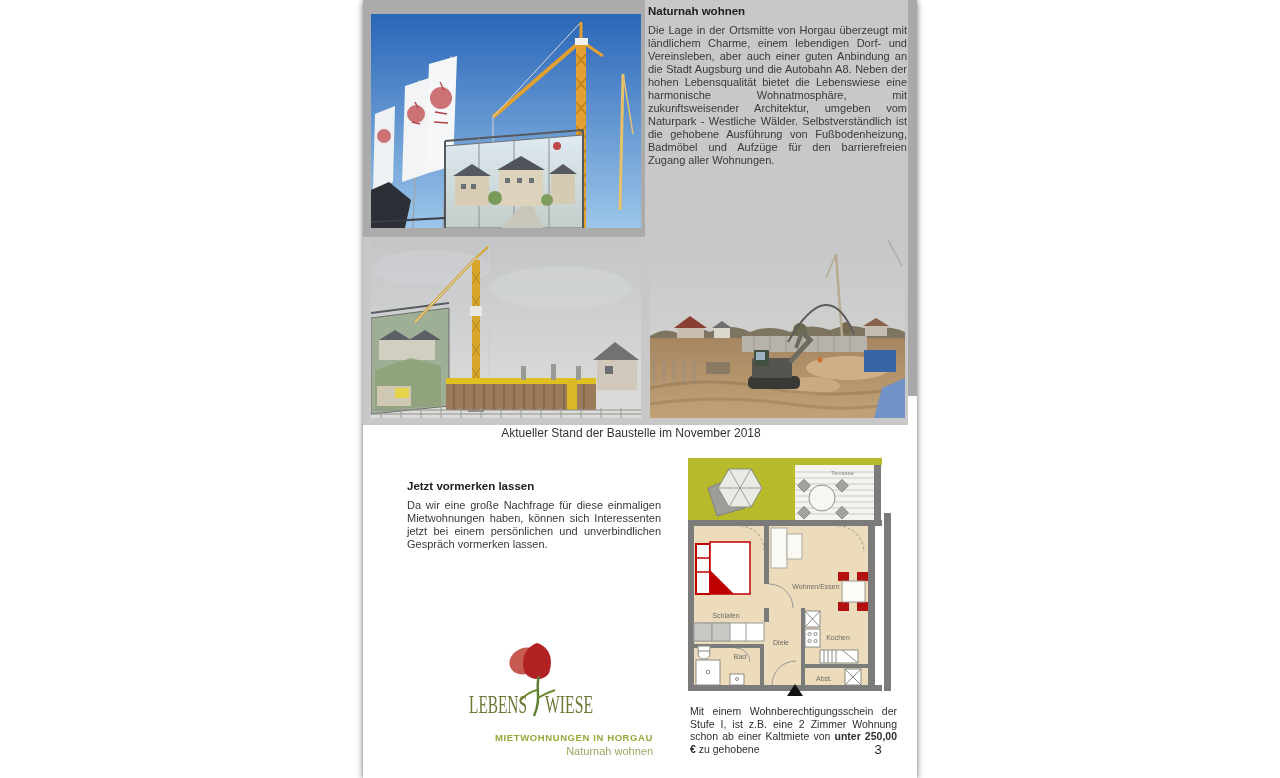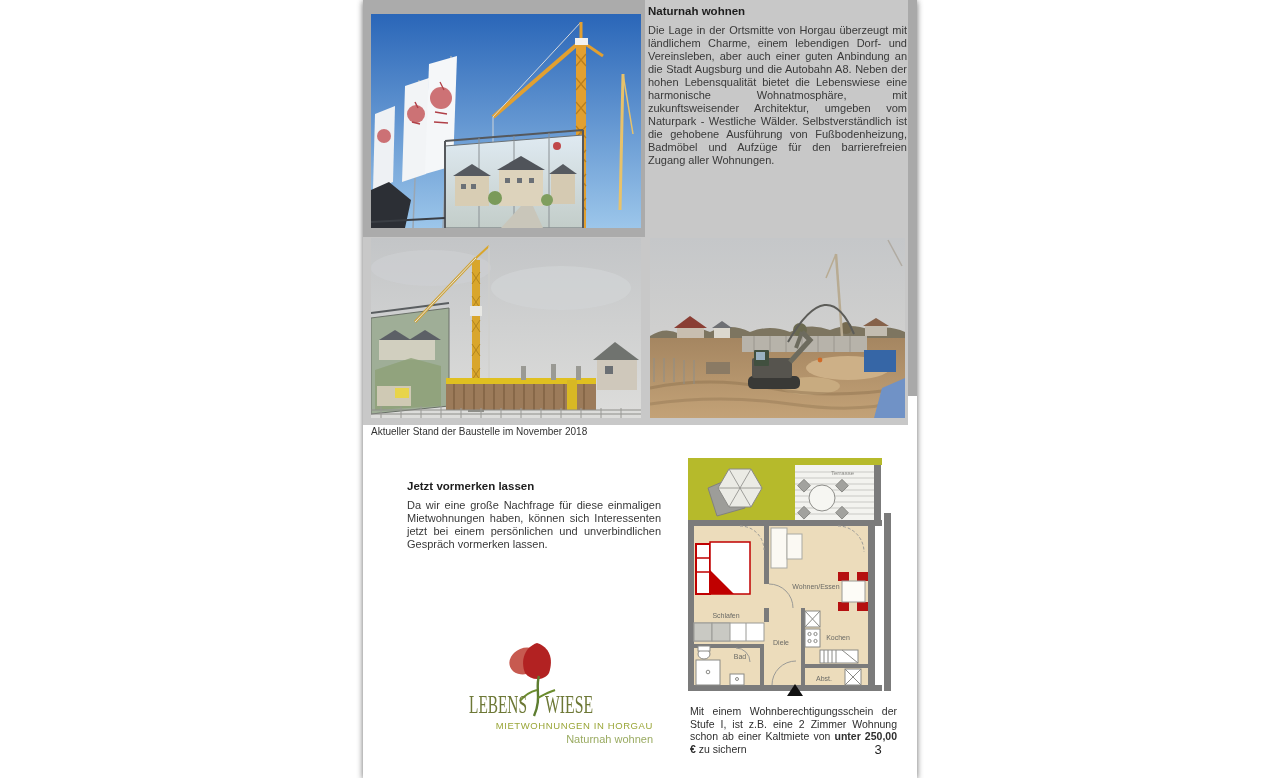--- a/index.html
+++ b/index.html
@@ -13,27 +13,27 @@
   figure{margin:0;padding:0;}
   .photo{position:absolute;overflow:hidden;}
   .photo svg{display:block;}
   .photo1{left:8px;top:14px;width:270px;height:214px;}
   .photo2{left:8px;top:238px;width:270px;height:180px;}
   .photo3{left:287px;top:238px;width:255px;height:180px;}
   .intro{position:absolute;left:285px;top:5px;width:259px;color:#383838;}
   .intro h3,.vormerken h3{font-size:11.5px;margin:0 0 7px 0;color:#1d1d1d;}
   .intro p,.vormerken p{font-size:11px;line-height:13px;margin:0 0 7px 0;
         text-align:justify;text-align-last:left;}
-  .photos-caption{position:absolute;left:8px;top:426px;width:520px;text-align:left;
-        font-size:10px;color:#333;}
+  .photos-caption{position:absolute;left:8px;top:426px;width:520px;text-align:center;
+        font-size:12px;color:#333;}
   .vormerken{position:absolute;left:44px;top:480px;width:254px;color:#383838;}
   .vormerken .p2{margin-top:13px;}
   .logo{position:absolute;left:60px;top:640px;width:230px;text-align:right;}
   .logo svg{display:block;margin:0 auto;}
-  .logo-subtitle{font-size:9.5px;font-weight:normal;letter-spacing:.6px;color:#9aa638;margin-top:2px;}
+  .logo-subtitle{font-size:9.5px;font-weight:bold;letter-spacing:.6px;color:#9aa638;margin-top:14px;}
   .logo-tagline{font-size:11px;color:#9aab62;margin-top:2px;}
   .floorplan{position:absolute;left:325px;top:458px;width:217px;height:239px;}
   .fp-caption{position:absolute;left:327px;top:705px;width:207px;font-size:10.5px;
         line-height:12.5px;color:#2e2e2e;text-align:justify;text-align-last:left;}
   .page-number{position:absolute;left:503px;top:742px;width:24px;font-size:13px;color:#222;
         text-align:center;}
   svg text{font-family:"Liberation Sans",sans-serif;}
   .logo-name{font-family:"Liberation Serif",serif;fill:#6d7836;}
 </style>
 </head>
@@ -361,17 +361,17 @@
           <text x="38" y="160">Schlafen</text>
           <text x="128" y="131">Wohnen/Essen</text>
           <text x="150" y="182">Kochen</text>
           <text x="93" y="187">Diele</text>
           <text x="52" y="201">Bad</text>
           <text x="136" y="223">Abst.</text>
         </g>
       </svg>
     </figure>
 
-    <div class="fp-caption"><span>Mit einem Wohnberechtigungsschein der Stufe I, ist z.B. eine 2 Zimmer Wohnung schon ab einer Kaltmiete von </span><b>unter 250,00 €</b><span> zu sichern</span></div>
+    <div class="fp-caption"><span>Mit einem Wohnberechtigungsschein der Stufe I, ist z.B. eine 2 Zimmer Wohnung schon ab einer Kaltmiete von </span><b>unter 250,00 €</b><span> zu gehobene</span></div>
 
     <div class="page-number">3</div>
   </div>
 </div>
 
 </body></html>

